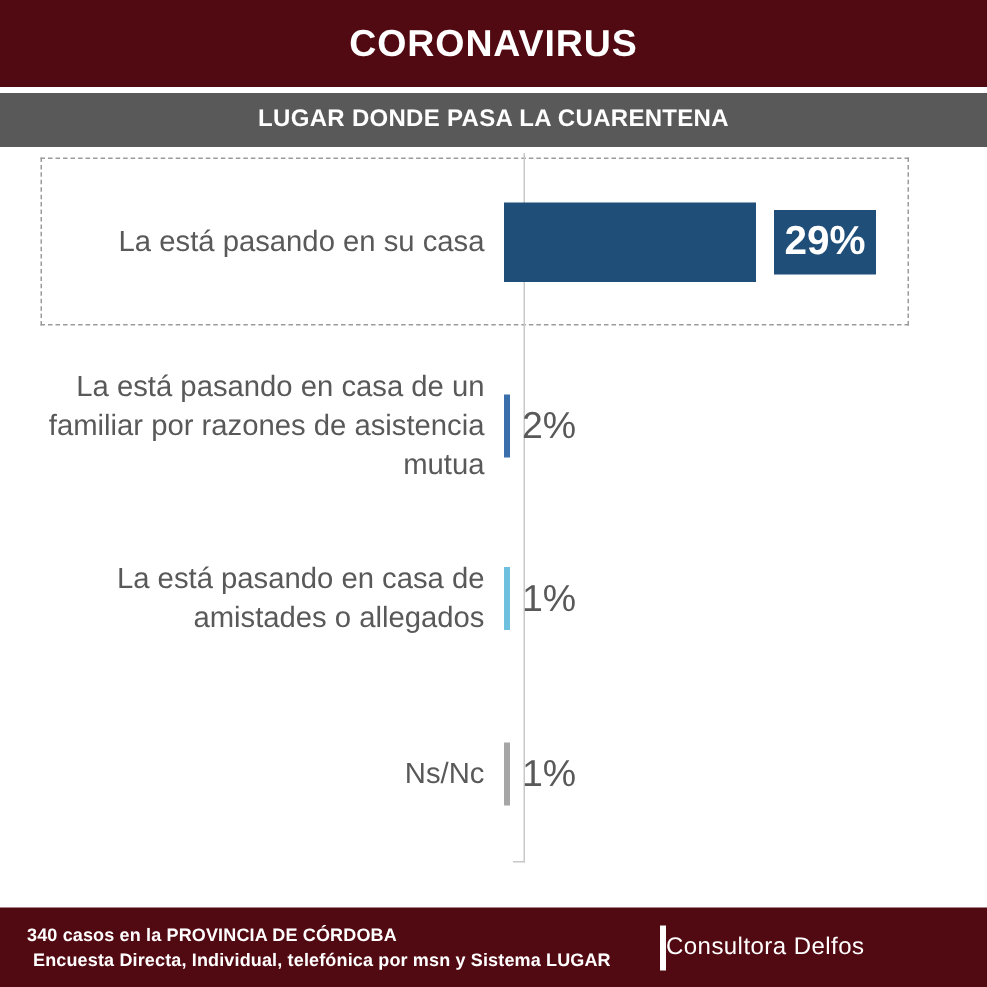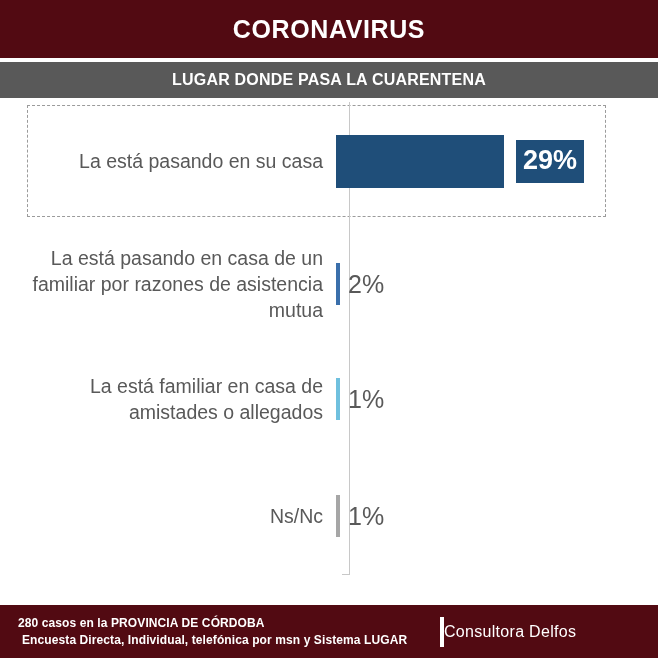--- a/index.html
+++ b/index.html
@@ -227,37 +227,37 @@
 
   <div class="row" style="top:133px;height:106px;">
     <div class="row-label">La está pasando en casa de un familiar por razones de asistencia mutua</div>
     <div class="row-bar-wrap">
       <span class="bar tick-blue"></span>
       <span class="value-label">2%</span>
     </div>
   </div>
 
   <div class="row" style="top:258px;height:86px;">
-    <div class="row-label">La está familiar en casa de amistades o allegados</div>
+    <div class="row-label">La está pasando en casa de amistades o allegados</div>
     <div class="row-bar-wrap">
       <span class="bar tick-lightblue"></span>
       <span class="value-label">1%</span>
     </div>
   </div>
 
   <div class="row" style="top:375px;height:86px;">
     <div class="row-label">Ns/Nc</div>
     <div class="row-bar-wrap">
       <span class="bar tick-gray"></span>
       <span class="value-label">1%</span>
     </div>
   </div>
 
 </div>
 
 <div class="footer-band">
   <div class="footer-left">
-    <div class="footer-line1">280  casos en la PROVINCIA DE CÓRDOBA</div>
+    <div class="footer-line1">340  casos en la PROVINCIA DE CÓRDOBA</div>
     <div class="footer-line2">Encuesta Directa, Individual, telefónica por msn y Sistema LUGAR</div>
   </div>
   <div class="footer-divider"></div>
   <div class="footer-brand">Consultora Delfos</div>
 </div>
 
 </body></html>

